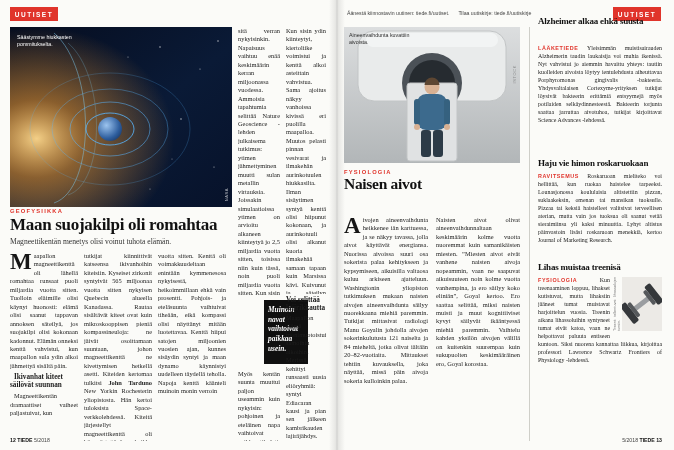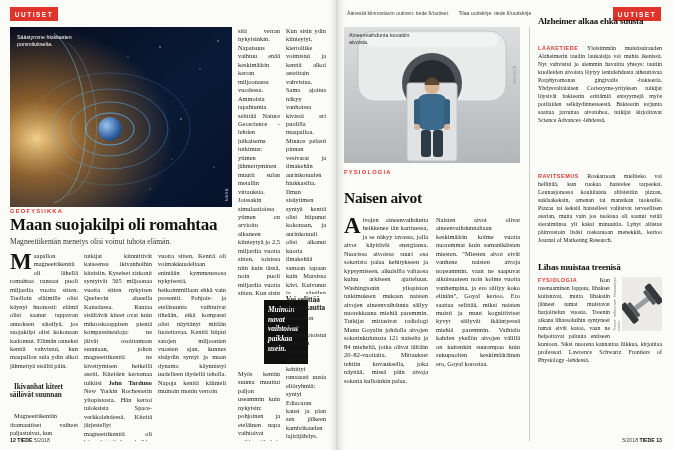--- a/index.html
+++ b/index.html
@@ -12,25 +12,25 @@
   .gutter { position:absolute; left:329px; top:0; width:16px; height:100%;
     background:linear-gradient(90deg, rgba(0,0,0,0) 0%, rgba(0,0,0,0.08) 40%, rgba(0,0,0,0.16) 50%, rgba(0,0,0,0.08) 60%, rgba(0,0,0,0) 100%);
     pointer-events:none; }
   .tab { position:absolute; width:48px; height:14px; background:#e0342b; color:#fff;
     font:bold 6.5px "Liberation Sans", sans-serif; letter-spacing:1.5px;
     display:flex; align-items:center; justify-content:center; }
   .kicker { position:absolute; font:bold 5.8px "Liberation Sans", sans-serif;
     letter-spacing:1.2px; color:#e0342b; }
   .headline { position:absolute; font-family:"Liberation Serif", serif; font-weight:bold;
     color:#111; letter-spacing:-0.3px; white-space:nowrap; }
-  .headline.wrap { white-space:normal; line-height:1.02;margin-top:14px; }
+  .headline.wrap { white-space:normal; line-height:1.02; }
   .standfirst { position:absolute; font-size:7.6px; color:#333; }
   .body-col { position:absolute; font-size:6.4px; line-height:1.32; text-align:justify;
     overflow:hidden; color:#1d1d1d; }
-  .body-col p + p { margin-top:13px; text-indent:4px; }
+  .body-col p + p { margin-top:3px; text-indent:4px; }
   .sub { font-weight:bold; font-size:7.2px; line-height:1.12; text-align:left; margin:3px 0 1px; }
   .sub.abs { position:absolute; margin:0; }
   .dropcap { float:left; font-size:23px; line-height:0.82; font-weight:bold; padding:1px 2px 0 0; color:#161616; }
   .pullquote { position:absolute; background:#101010; color:#fff; padding:5px 4px;
     font:italic bold 7.4px/1.3 "Liberation Serif", serif;margin-left:26px; }
   .photo { position:absolute; overflow:hidden; background:#000; }
   .photo svg { display:block; }
   .photo-cap-light { position:absolute; left:7px; top:7px; width:80px; color:#fff;
     font:5.3px/1.3 "Liberation Sans", sans-serif; }
   .photo-cap-dark { position:absolute; left:5px; top:5px; width:66px; color:#2b2b2b;
@@ -188,20 +188,21 @@
     <p>Naisten aivot olivat aineenvaihdunnaltaan keskimäärin kolme vuotta nuoremmat kuin samanikäisten miesten. ”Miesten aivot eivät vanhene naisten aivoja nopeammin, vaan ne saapuvat aikuisuuteen noin kolme vuotta vanhempina, ja ero säilyy koko eliniän”, Goyal kertoo. Ero saattaa selittää, miksi naisten muisti ja muut kognitiiviset kyvyt säilyvät ikääntyessä miehiä paremmin. Vaihtelu kahden yksilön aivojen välillä on kuitenkin suurempaa kuin sukupuolten keskimääräinen ero, Goyal korostaa.</p>
   </div>
 
   <div class="rule-v" style="left:529px;top:27px;height:414px"></div>
 
   <h3 class="brief-title" style="left:538px;top:16px;width:124px">Alzheimer alkaa ehkä suusta</h3>
   <div class="body-col brief" style="left:538px;top:44px;width:124px;height:108px">
     <p><span class="kicker-inline">LÄÄKETIEDE</span> <span>Yleisimmän muistisairauden Alzheimerin taudin laukaisija voi muhia ikenissä. Nyt vahvistui jo aiemmin havaittu yhteys: tautiin kuolleiden aivoista löytyy ientulehdusta aiheuttavaa Porphyromonas gingivalis -bakteeria. Yhdysvaltalaisen Cortexyme-yrityksen tutkijat löysivät bakteerin erittämiä entsyymejä myös potilaiden selkäydinnesteestä. Bakteerin torjunta saattaa jarruttaa aivotuhoa, tutkijat kirjoittavat Science Advances -lehdessä.</span></p>
   </div>
 
+  <h3 class="brief-title" style="left:538px;top:158px;width:124px">Haju vie himon roskaruokaan</h3>
   <div class="body-col brief" style="left:538px;top:172px;width:124px;height:84px">
     <p><span class="kicker-inline">RAVITSEMUS</span> <span>Roskaruoan mieliteko voi hellittää, kun ruokaa haistelee tarpeeksi. Lounasjonossa koululaisia altistettiin pizzan, suklaakeksin, omenan tai mansikan tuoksulle. Pizzaa tai keksiä haistelleet valitsivat terveellisen aterian, mutta vain jos tuoksua oli saanut vetää sieraimiinsa yli kaksi minuuttia. Lyhyt altistus päinvastoin lisäsi roskaruoan menekkiä, kertoo Journal of Marketing Research.</span></p>
   </div>
 
   <h3 class="brief-title" style="left:538px;top:262px;width:124px">Lihas muistaa treenisä</h3>
   <div class="body-col brief" style="left:538px;top:276px;width:124px;height:160px">
     <p>
       <span class="b3fig">
         <span class="cap-v">Treenit tallentuvat lihassolujen tumiin.</span>
         <svg width="40" height="54" viewBox="0 0 40 54">

